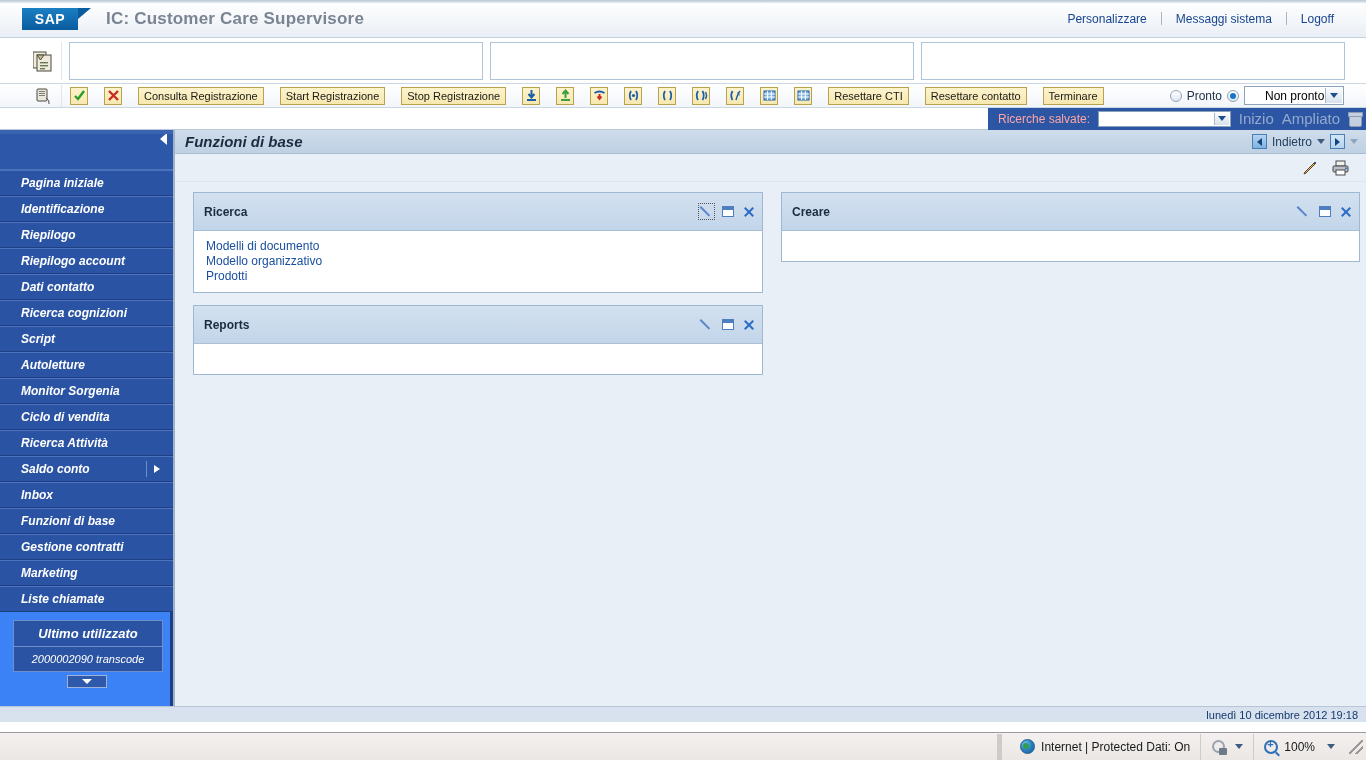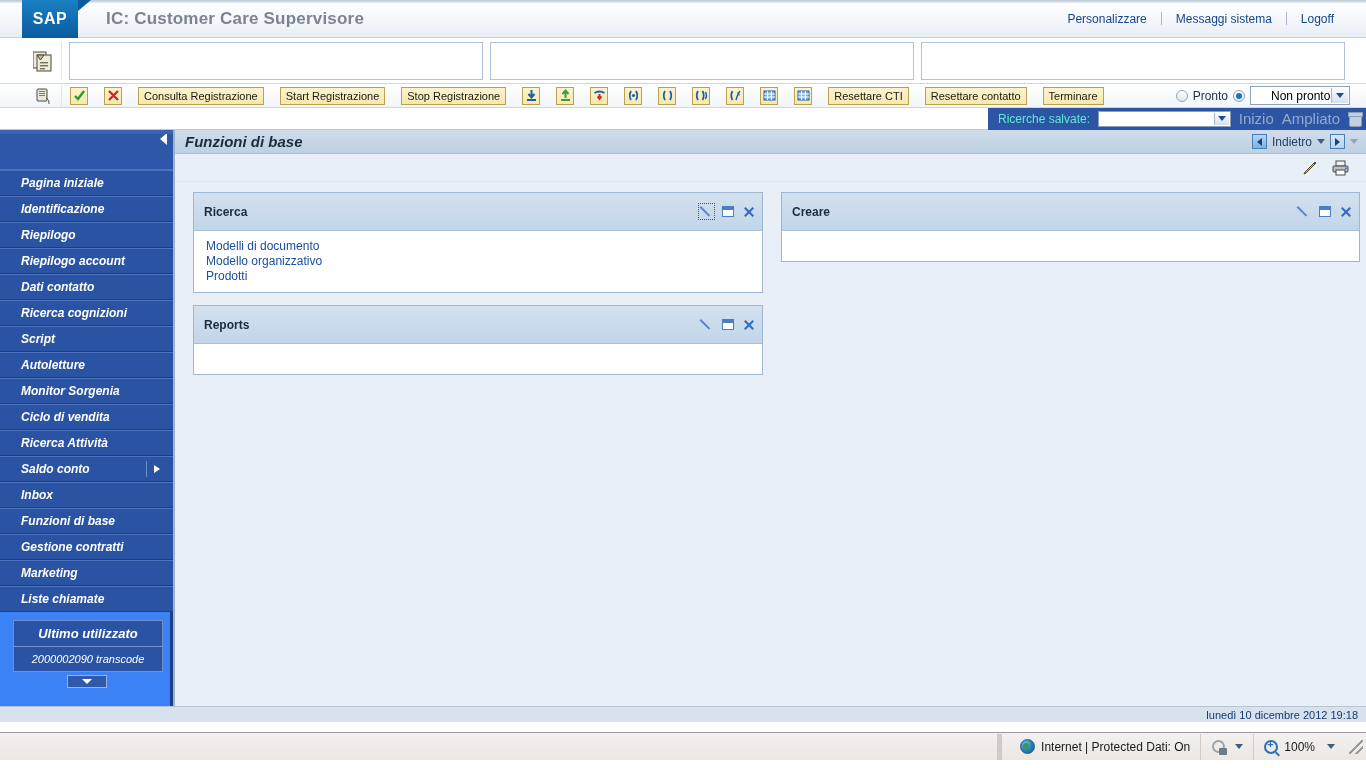--- a/index.html
+++ b/index.html
@@ -20,25 +20,25 @@
     display: flex;
     align-items: center;
     position: relative;
   }
   .topline {
     position: absolute; top: 0; left: 0; right: 0; height: 3px;
     background: linear-gradient(to bottom,#b9c6d4,#e9eef4);
   }
   .sap-logo {
     margin-left: 22px;
-    width: 56px; height: 38px;
+    width: 56px; height: 22px;
     position: relative;
     background: linear-gradient(to bottom, #1b7fc4 0%, #0a5c9e 100%);
     display: flex; align-items: center; justify-content: center;
-    font-weight: bold; font-size: 16px; color: #ffffff;
+    font-weight: bold; font-size: 14px; color: #ffffff;
     letter-spacing: 0.5px;
     font-family: "Liberation Sans", sans-serif;
   }
   .sap-logo:after {
     content: ""; position: absolute; right: -13px; top: 0;
     width: 0; height: 0;
     border-top: 11px solid #0a5c9e;
     border-bottom: 11px solid transparent;
     border-right: 13px solid transparent;
   }
@@ -110,21 +110,21 @@
     height: 18px;
     display: flex; align-items: center; justify-content: center;
     font-size: 11px;
     color: #1a1a1a;
     padding: 0 5px;
     cursor: pointer;
     white-space: nowrap;
   }
   .tb-btn.icon-only { width: 18px; padding: 0; }
   .cti-right {
-    margin-left: auto; margin-right: 16px;
+    margin-left: auto; margin-right: 22px;
     display: flex; align-items: center; gap: 5px;
     font-size: 12px; color: #23344a;
   }
   .radio {
     width: 12px; height: 12px; border-radius: 50%;
     border: 1px solid #8fa3b8;
     background: linear-gradient(to bottom,#ffffff,#dfe7ef);
     display: inline-block; position: relative;
     cursor: pointer;
   }
@@ -164,21 +164,21 @@
     position: relative;
   }
   .saved-inner {
     background: #2c55a4;
     height: 22px;
     display: flex; align-items: center;
     padding: 0 6px 0 10px;
     gap: 8px;
     width: 378px;
   }
-  .saved-label { color:#5eead4; font-size: 12px; white-space: nowrap;}
+  .saved-label { color:#fca5a5; font-size: 12px; white-space: nowrap;}
   .saved-select {
     width: 145px; height: 16px; background:#fff;
     border: 1px solid #8aa0ba; position: relative;
   }
   .saved-select .sel-arrow{ width:15px; }
   .saved-link { color: #93a9cd; font-size: 15px; text-decoration: none; }
   .trash {
     width: 13px; height: 13px; position: relative; cursor:pointer;
   }
   .trash:before {

